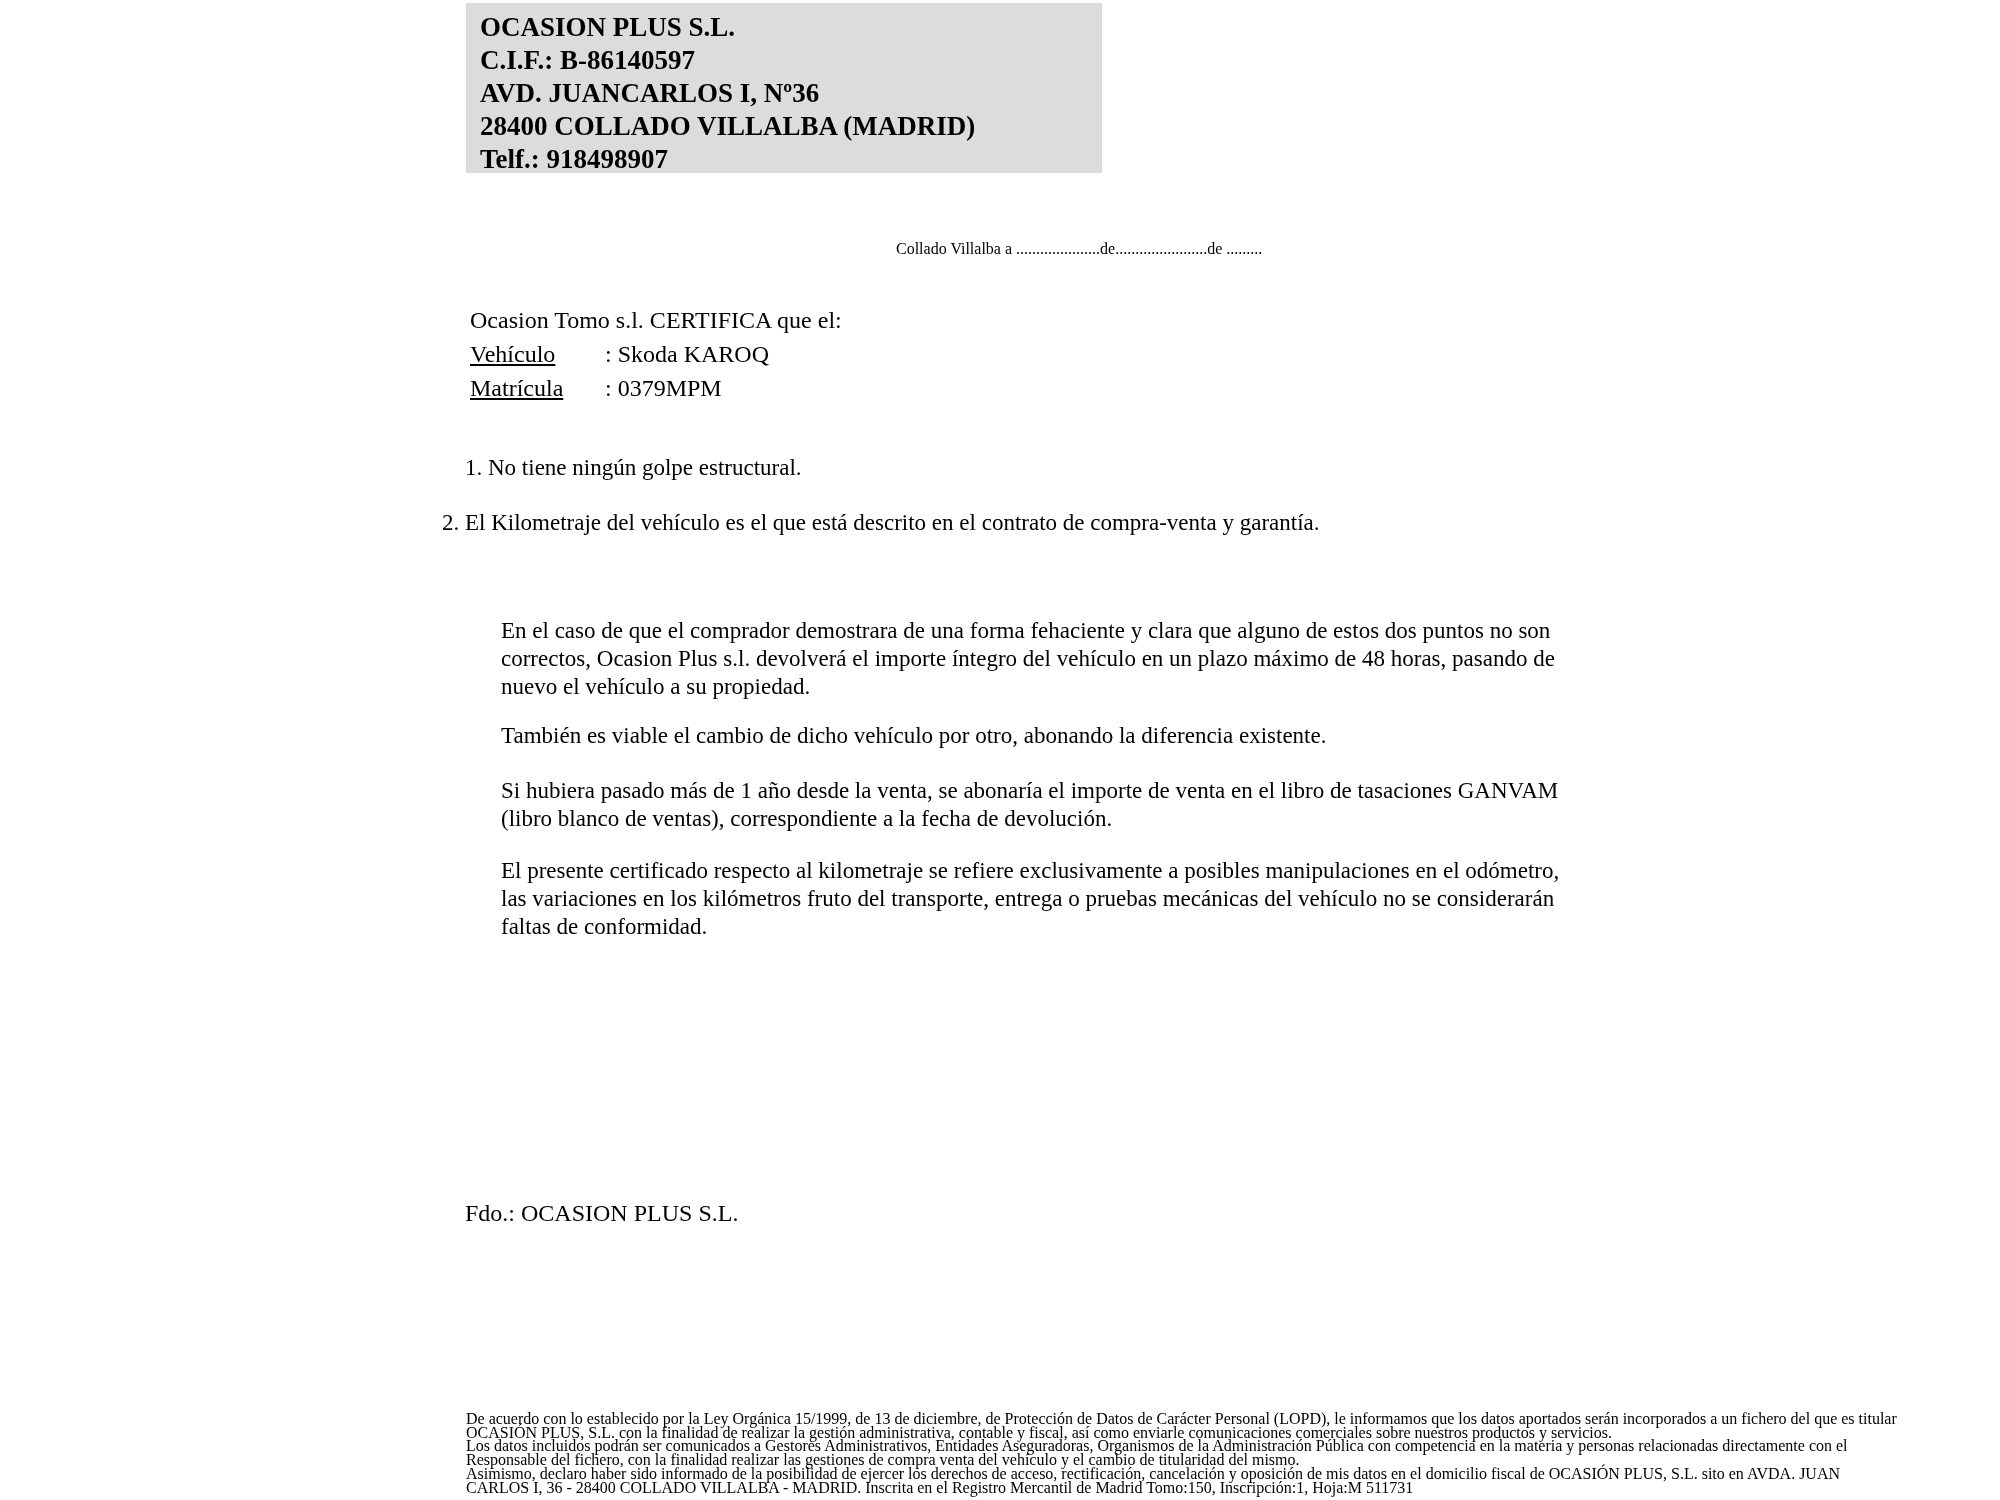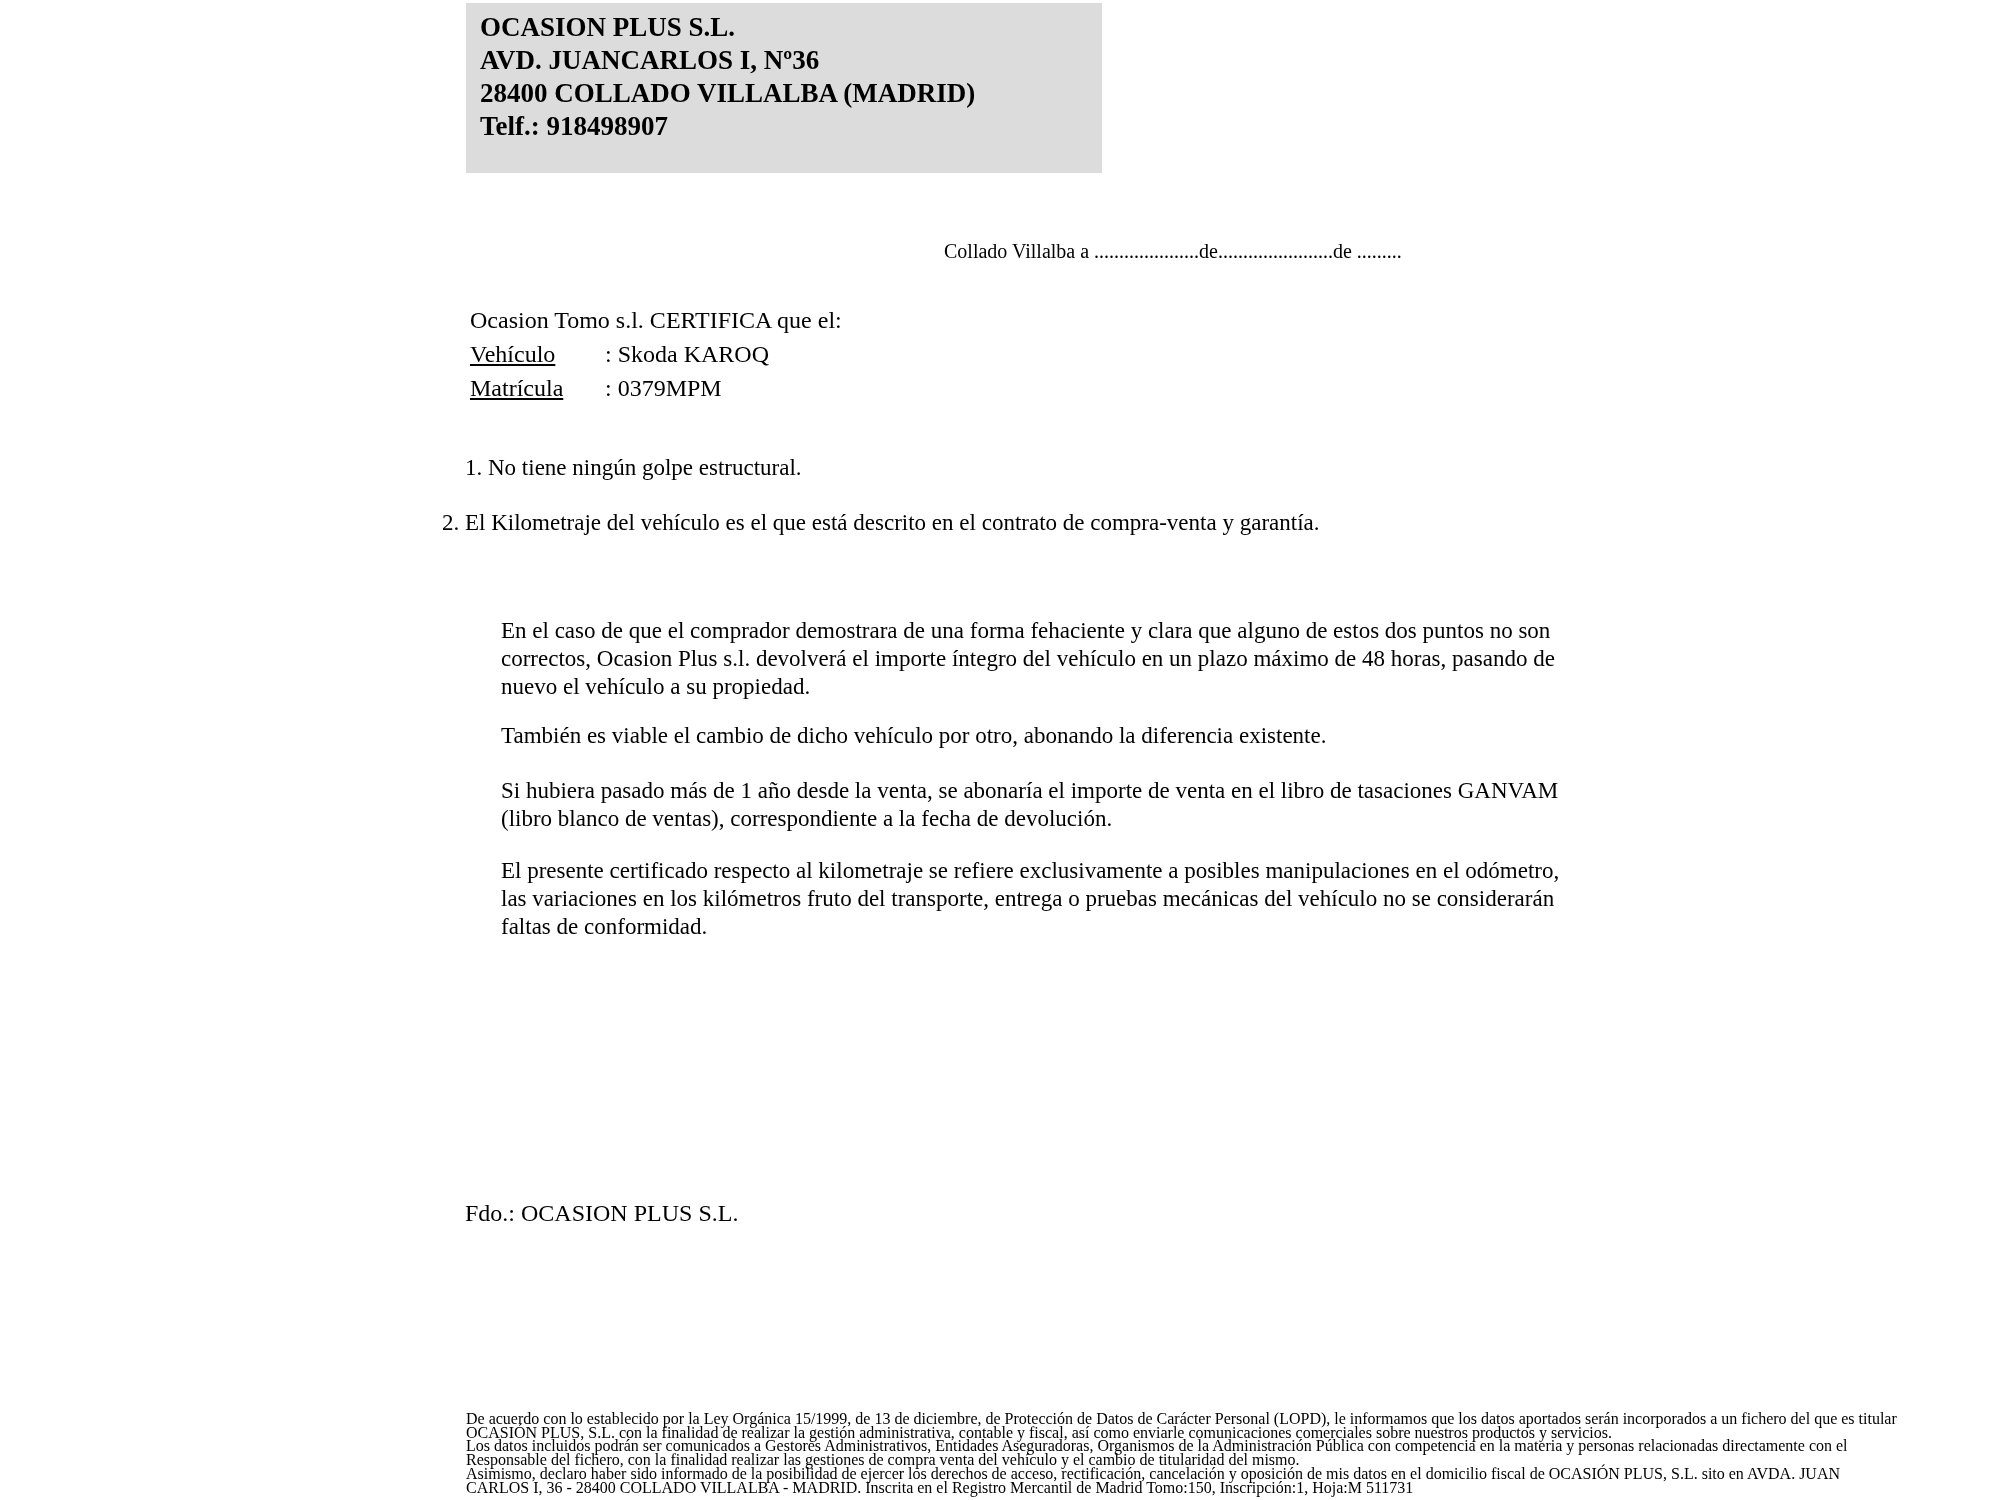--- a/index.html
+++ b/index.html
@@ -31,23 +31,23 @@
   }
   .letterhead div {
     font-weight: bold;
     font-size: 27px;
     line-height: 33px;
     white-space: nowrap;
   }
   
   .date-line {
     position: absolute;
-    left: 944px;
+    left: 896px;
     top: 240px;
-    font-size: 20px;
+    font-size: 16px;
     white-space: nowrap;
   }
   
   .certify {
     position: absolute;
     left: 470px;
     top: 303px;
     font-size: 24px;
     line-height: 34px;
   }
@@ -91,20 +91,21 @@
   }
   .legal div { white-space: nowrap; }
 </style>
 </head>
 <body>
 
 <div class="page">
 
   <div class="letterhead" style="background: rgb(220, 220, 220);">
     <div>OCASION PLUS S.L.</div>
+    <div>C.I.F.: B-86140597</div>
     <div>AVD. JUANCARLOS I, Nº36</div>
     <div>28400 COLLADO VILLALBA (MADRID)</div>
     <div>Telf.: 918498907</div>
   </div>
 
   <div class="date-line">Collado Villalba a .....................de.......................de .........</div>
 
   <div class="certify">
     <div>Ocasion Tomo s.l. CERTIFICA que el:</div>
     <div class="field-row">

